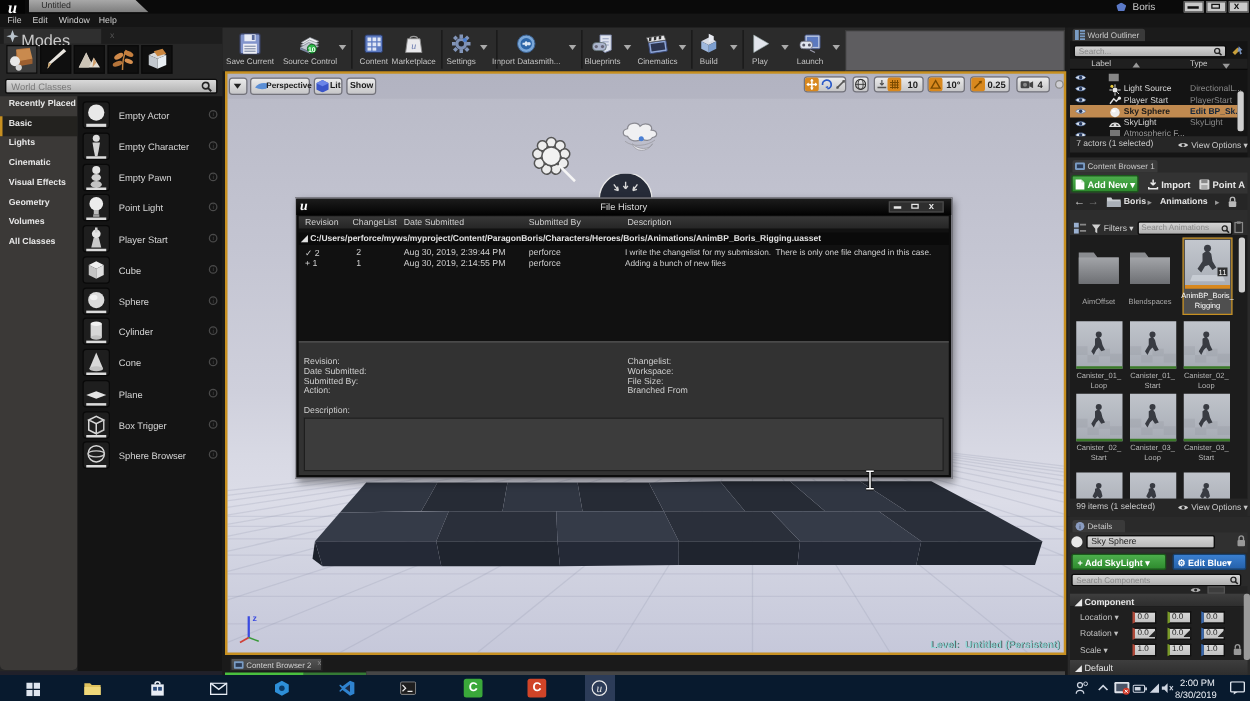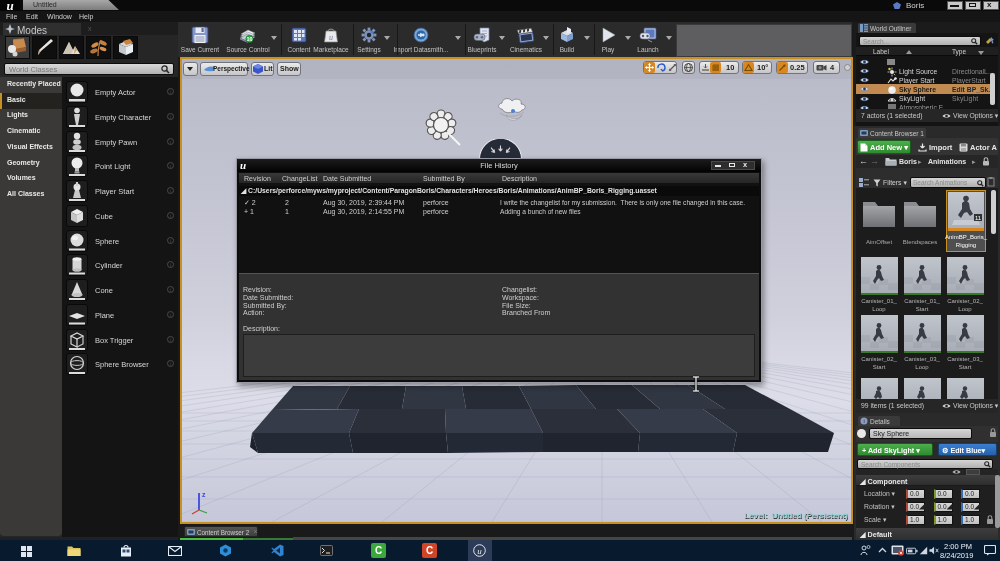--- a/index.html
+++ b/index.html
@@ -29,21 +29,21 @@
 <div class="tx" style="left:26px;top:13px;font-size:7px;color:#cfcfcf;">Edit</div>
 <div class="tx" style="left:47px;top:13px;font-size:7px;color:#cfcfcf;">Window</div>
 <div class="tx" style="left:79px;top:13px;font-size:7px;color:#cfcfcf;">Help</div>
 
 <div class="abs" style="left:0;top:22px;width:178px;height:516px;background:#262626;"></div>
 <div class="abs" style="left:0;top:22px;width:178px;height:13px;background:#1d1d1d;"></div>
 <div class="abs" style="left:3px;top:23px;width:78px;height:12px;background:#2f2f2f;"></div>
 <svg class="abs" style="left:5px;top:24px;" width="10" height="10" viewBox="0 0 10 10">
  <path d="M5 0 L6.5 4 L10 5 L6.5 6 L5 10 L3.5 6 L0 5 L3.5 4 Z" fill="#b9c3cc"></path>
   </svg>
-<div class="tx" style="left:17px;top:25px;font-size:10px;color:#c9c9c9;">Modes</div>
+<div class="tx" style="left:17px;top:25px;font-size:13px;color:#c9c9c9;">Modes</div>
 <div class="tx" style="left:88px;top:25px;font-size:7px;color:#555;">x</div>
 <div class="abs" style="left:5px;top:36px;width:25px;height:23px;background:#3d3d3d;border:1px solid #0a0a0a;"></div><div class="abs" style="left:32px;top:36px;width:25px;height:23px;background:#0f0f0f;border:1px solid #0a0a0a;"></div><div class="abs" style="left:59px;top:36px;width:25px;height:23px;background:#0f0f0f;border:1px solid #0a0a0a;"></div><div class="abs" style="left:86px;top:36px;width:25px;height:23px;background:#0f0f0f;border:1px solid #0a0a0a;"></div><div class="abs" style="left:113px;top:36px;width:25px;height:23px;background:#0f0f0f;border:1px solid #0a0a0a;"></div>
 <svg class="abs" style="left:7px;top:38px;" width="21" height="19" viewBox="0 0 21 19">
  <rect x="6" y="2" width="11" height="10" fill="#b5733c" transform="skewY(-6 )"></rect>
  <path d="M6 2 L17 1 L19 9 L8 11 Z" fill="#c98a4e"></path>
     <path d="M8 11 L19 9 L19 13 L8 15 Z" fill="#9c5f30"></path>
  <circle cx="5" cy="11" r="4" fill="#e8e8e8"></circle>
     <circle cx="8" cy="16" r="2.5" fill="#d5d5d5"></circle>
   </svg>
 <svg class="abs" style="left:34px;top:38px;" width="21" height="19" viewBox="0 0 21 19">
@@ -504,21 +504,21 @@
 <svg class="abs" style="left:918px;top:143px;" width="9" height="9" viewBox="0 0 9 9">
     <path d="M4.5 0.5 L4.5 5 M4.5 5 L2.5 3 M4.5 5 L6.5 3" stroke="#e8e8e8" stroke-width="1.2" fill="none"></path>
     <path d="M1 6.5 L1 8 L8 8 L8 6.5" stroke="#e8e8e8" stroke-width="1.2" fill="none"></path>
   </svg>
 <div class="tx" style="left:929px;top:143px;font-size:7.5px;font-weight:bold;color:#e8e8e8;">Import</div>
 <svg class="abs" style="left:959px;top:143px;" width="9" height="9" viewBox="0 0 9 9">
     <rect x="0.5" y="0.5" width="8" height="8" rx="1" fill="#d9d9d9"></rect>
     <rect x="2" y="0.5" width="5" height="3" fill="#888"></rect>
     <rect x="2" y="5" width="5" height="3.5" fill="#aaa"></rect>
   </svg>
-<div class="tx" style="left:970px;top:143px;font-size:7.5px;font-weight:bold;color:#e8e8e8;">Actor A</div>
+<div class="tx" style="left:970px;top:143px;font-size:7.5px;font-weight:bold;color:#e8e8e8;">Point A</div>
 
 <div class="abs" style="left:856px;top:155px;width:142px;height:13px;background:#262626;"></div>
 <div class="tx" style="left:859px;top:156px;font-size:9px;font-weight:bold;color:#d0d0d0;">←</div>
 <div class="tx" style="left:870px;top:156px;font-size:9px;font-weight:bold;color:#707070;">→</div>
 <svg class="abs" style="left:885px;top:157px;" width="12" height="9" viewBox="0 0 12 9">
     <path d="M0.5 1 L4 1 L5 2.5 L11.5 2.5 L11.5 8.5 L0.5 8.5 Z" fill="#c9cdd2"></path>
     <path d="M0.5 4 L11.5 4 L11.5 8.5 L0.5 8.5 Z" fill="#aab0b8"></path>
   </svg>
 <div class="tx" style="left:899px;top:157.5px;font-size:7px;font-weight:bold;color:#e4e4e4;">Boris</div>
 <div class="tx" style="left:918px;top:157.5px;font-size:7px;color:#999;">▸</div>
@@ -711,21 +711,21 @@
 <div class="abs" style="left:856px;top:475px;width:142px;height:11px;background:linear-gradient(#3e3e3e,#2e2e2e);border-bottom:1px solid #1a1a1a;"></div>
 <div class="tx" style="left:860px;top:476.5px;font-size:7.2px;font-weight:bold;color:#e8e8e8;">◢ Component</div>
 <div class="abs" style="left:856px;top:486px;width:142px;height:42px;background:#1f1f1f;"></div>
 <div class="tx" style="left:864px;top:490.0px;font-size:6.8px;color:#c0c0c0;">Location ▾</div><div class="abs" style="left:906.0px;top:488.5px;width:19px;height:10px;background:linear-gradient(#d8d8d8,#c2c2c2);border:1px solid #111;border-left:2.5px solid #b04a3a;"></div><div class="tx" style="left:910.0px;top:490.0px;font-size:6.5px;color:#222;">0.0</div><div class="abs" style="left:933.5px;top:488.5px;width:19px;height:10px;background:linear-gradient(#d8d8d8,#c2c2c2);border:1px solid #111;border-left:2.5px solid #7a9a2a;"></div><div class="tx" style="left:937.5px;top:490.0px;font-size:6.5px;color:#222;">0.0</div><div class="abs" style="left:961.0px;top:488.5px;width:19px;height:10px;background:linear-gradient(#d8d8d8,#c2c2c2);border:1px solid #111;border-left:2.5px solid #3a6ab0;"></div><div class="tx" style="left:965.0px;top:490.0px;font-size:6.5px;color:#222;">0.0</div><div class="tx" style="left:864px;top:503.0px;font-size:6.8px;color:#c0c0c0;">Rotation ▾</div><div class="abs" style="left:906.0px;top:501.5px;width:19px;height:10px;background:linear-gradient(#d8d8d8,#c2c2c2);border:1px solid #111;border-left:2.5px solid #b04a3a;"></div><div class="tx" style="left:910.0px;top:503.0px;font-size:6.5px;color:#222;">0.0</div><div class="abs" style="left:919.0px;top:503.5px;width:6px;height:6px;background:#222;clip-path:polygon(100% 0,100% 100%,0 100%);"></div><div class="abs" style="left:933.5px;top:501.5px;width:19px;height:10px;background:linear-gradient(#d8d8d8,#c2c2c2);border:1px solid #111;border-left:2.5px solid #7a9a2a;"></div><div class="tx" style="left:937.5px;top:503.0px;font-size:6.5px;color:#222;">0.0</div><div class="abs" style="left:946.5px;top:503.5px;width:6px;height:6px;background:#222;clip-path:polygon(100% 0,100% 100%,0 100%);"></div><div class="abs" style="left:961.0px;top:501.5px;width:19px;height:10px;background:linear-gradient(#d8d8d8,#c2c2c2);border:1px solid #111;border-left:2.5px solid #3a6ab0;"></div><div class="tx" style="left:965.0px;top:503.0px;font-size:6.5px;color:#222;">0.0</div><div class="abs" style="left:974.0px;top:503.5px;width:6px;height:6px;background:#222;clip-path:polygon(100% 0,100% 100%,0 100%);"></div><div class="tx" style="left:864px;top:516.0px;font-size:6.8px;color:#c0c0c0;">Scale ▾</div><div class="abs" style="left:906.0px;top:514.5px;width:19px;height:10px;background:linear-gradient(#d8d8d8,#c2c2c2);border:1px solid #111;border-left:2.5px solid #b04a3a;"></div><div class="tx" style="left:910.0px;top:516.0px;font-size:6.5px;color:#222;">1.0</div><div class="abs" style="left:933.5px;top:514.5px;width:19px;height:10px;background:linear-gradient(#d8d8d8,#c2c2c2);border:1px solid #111;border-left:2.5px solid #7a9a2a;"></div><div class="tx" style="left:937.5px;top:516.0px;font-size:6.5px;color:#222;">1.0</div><div class="abs" style="left:961.0px;top:514.5px;width:19px;height:10px;background:linear-gradient(#d8d8d8,#c2c2c2);border:1px solid #111;border-left:2.5px solid #3a6ab0;"></div><div class="tx" style="left:965.0px;top:516.0px;font-size:6.5px;color:#222;">1.0</div>
 <svg class="abs" style="left:986px;top:515px;" width="8" height="10" viewBox="0 0 8 10">
     <rect x="1" y="4" width="6" height="5" rx="0.8" fill="#999"></rect>
     <path d="M2.2 4 L2.2 2.5 A 1.8 1.8 0 0 1 5.8 2.5 L5.8 4" fill="none" stroke="#999" stroke-width="1.1"></path>
   </svg>
 <div class="abs" style="left:995px;top:475px;width:5px;height:53px;background:#9a9a9a;border-radius:2px;"></div>
 <div class="abs" style="left:856px;top:528px;width:142px;height:12px;background:linear-gradient(#3e3e3e,#2e2e2e);"></div>
-<div class="tx" style="left:860px;top:530px;font-size:7.2px;font-weight:bold;color:#e8e8e8;">◢ Default</div>
+<div class="tx" style="left:860px;top:530px;font-size:7.2px;font-weight:normal;color:#e8e8e8;">◢ Default</div>
 
 <div class="abs" style="left:0;top:537px;width:178px;height:3px;background:#20202a;"></div>
 <div class="abs" style="left:178px;top:524px;width:676px;height:16px;background:#1a1a1a;"></div>
 <div class="abs" style="left:184px;top:526px;width:74px;height:11px;background:linear-gradient(#555,#3e3e3e);border:1px solid #222;border-radius:2px 2px 0 0;"></div>
 <svg class="abs" style="left:187px;top:528px;" width="8" height="8" viewBox="0 0 8 8">
     <rect x="0" y="1" width="8" height="6" fill="#7a9cc4" rx="1"></rect>
     <rect x="1.5" y="2.5" width="5" height="3" fill="#2a3a55"></rect>
   </svg>
 <div class="tx" style="left:197px;top:528.5px;font-size:6.3px;color:#d0d0d0;">Content Browser 2</div>
 <div class="tx" style="left:254px;top:528px;font-size:6px;color:#888;">x</div>
@@ -786,16 +786,16 @@
     <rect x="2" y="2.5" width="5" height="3" fill="#cfd6e2"></rect>
   </svg>
 <svg class="abs" style="left:919px;top:546px;" width="9" height="9" viewBox="0 0 11 10">
     <path d="M1 9.5 L10 9.5 L10 0.5 Z" fill="#cfd6e2"></path>
   </svg>
 <svg class="abs" style="left:929px;top:546px;" width="11" height="9" viewBox="0 0 13 10">
     <path d="M0.5 3.5 L3 3.5 L6 0.5 L6 9.5 L3 6.5 L0.5 6.5 Z" fill="#cfd6e2"></path>
     <path d="M8 3 L11 7 M11 3 L8 7" stroke="#cfd6e2" stroke-width="1.1"></path>
   </svg>
 <div class="tx" style="left:944px;top:541.5px;font-size:7.5px;color:#eef2f8;">2:00 PM</div>
-<div class="tx" style="left:940px;top:550.5px;font-size:7.5px;color:#eef2f8;">8/24/2019</div>
+<div class="tx" style="left:940px;top:550.5px;font-size:7.5px;color:#eef2f8;">8/30/2019</div>
 <svg class="abs" style="left:984px;top:545px;" width="12" height="11" viewBox="0 0 12 11">
     <rect x="0.5" y="0.5" width="11" height="8" rx="1" fill="none" stroke="#dfe5ee" stroke-width="1.1"></rect>
     <path d="M3 8.5 L3 10.5 L6 8.5" fill="#dfe5ee"></path>
   </svg>
 </body></html>

